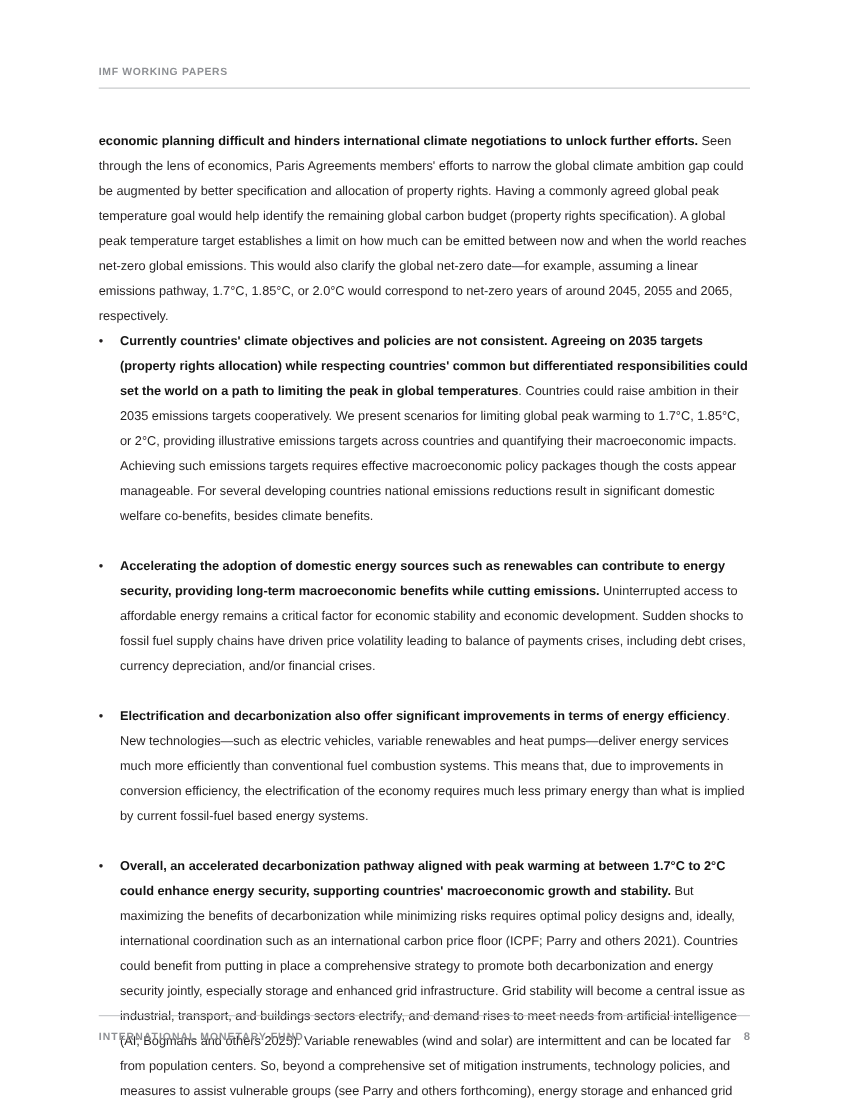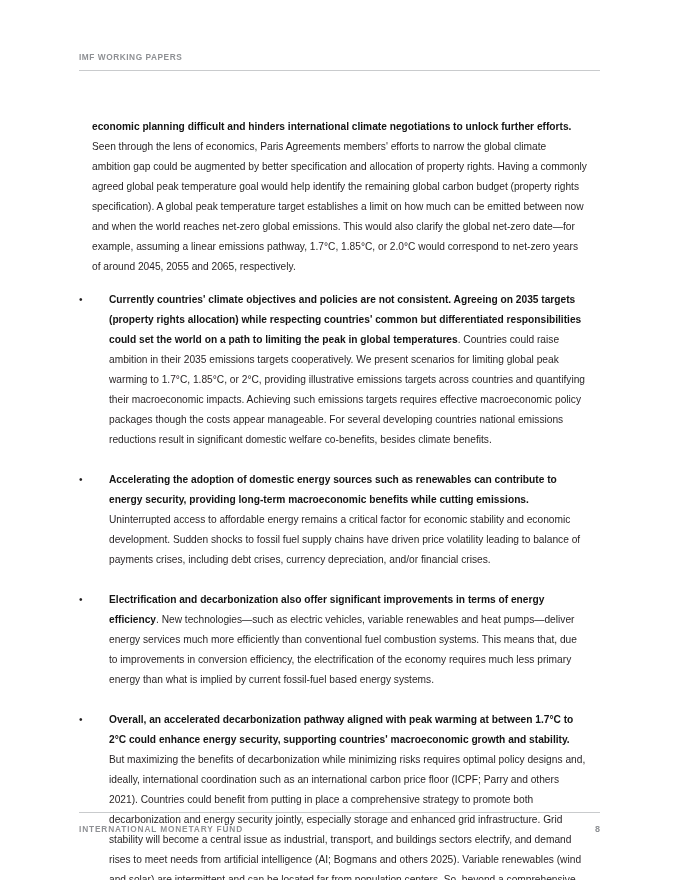--- a/index.html
+++ b/index.html
@@ -56,21 +56,21 @@
   }
 
   
   .content {
     position: absolute;
     left: 79px;
     top: 104px;
     width: 521px;
   }
   p.para {
-    margin: 13px;
+    margin: 0;
     font-size: 10.2px;
     line-height: 20px;
     color: #231f20;
     text-align: left;
   }
   .lead {
     margin-bottom: 20px;
   }
   b, strong {
     font-weight: bold;

